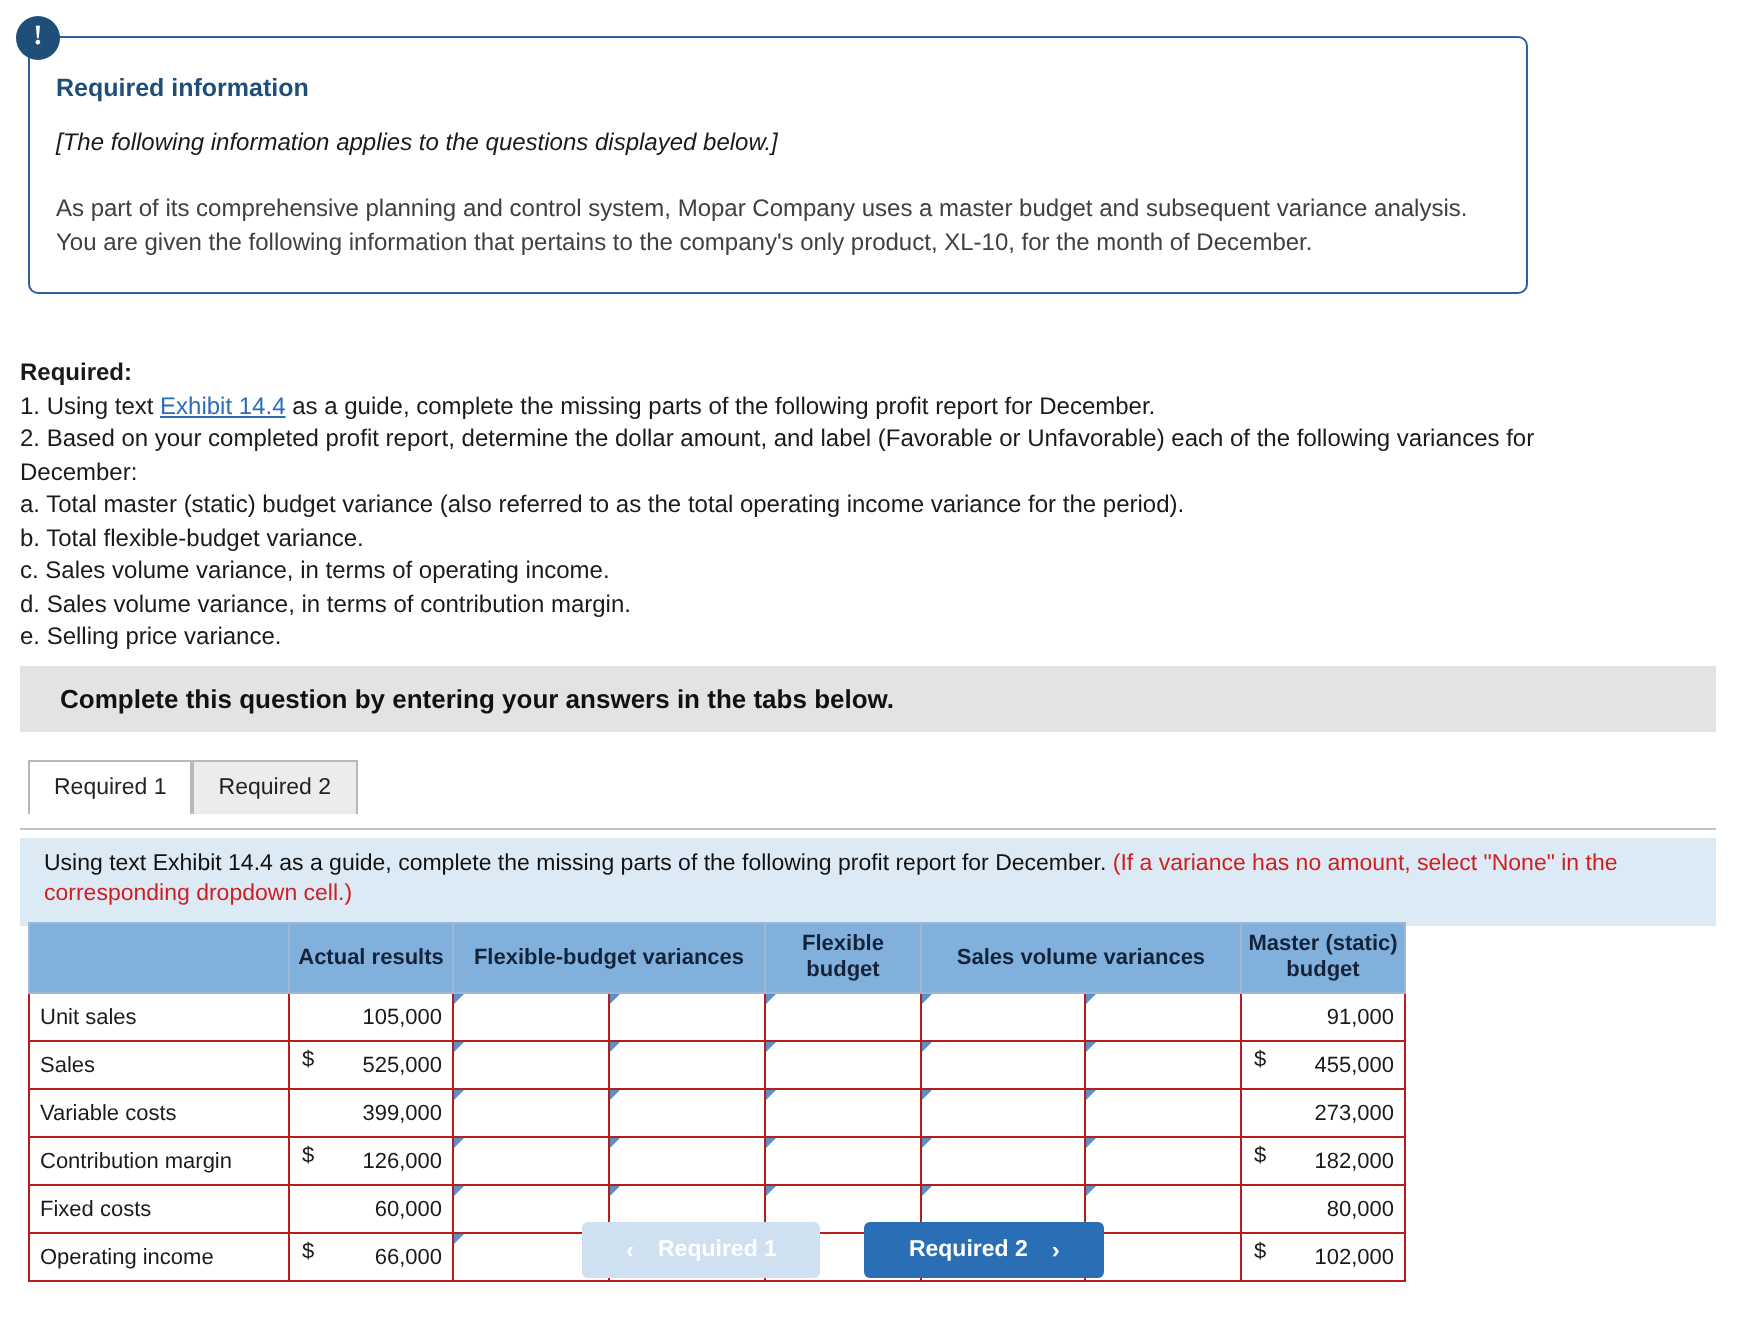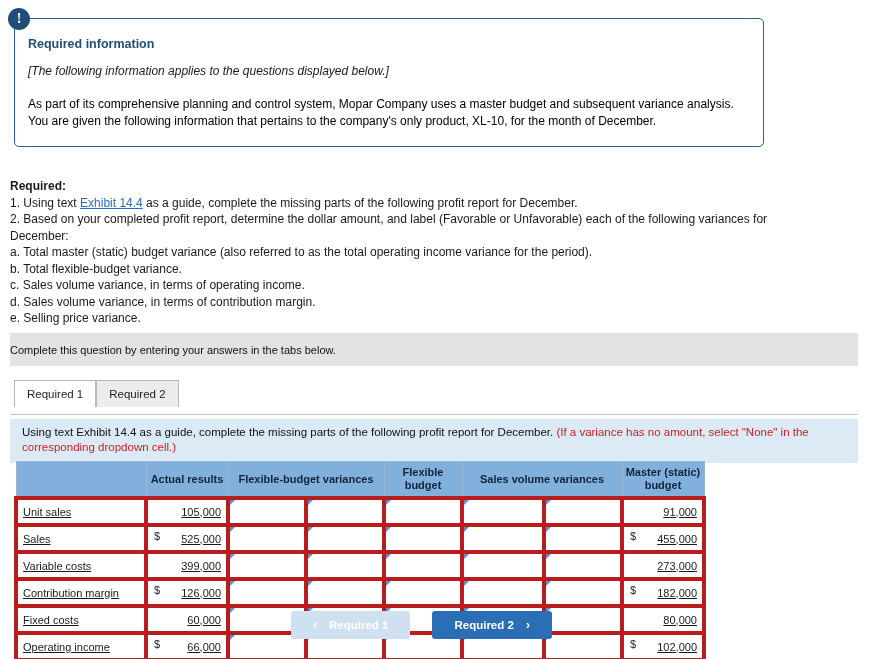--- a/index.html
+++ b/index.html
@@ -57,21 +57,21 @@
   .info-italic {
     font-style: italic;
     font-size: 12px;
     margin: 12px 0 18px 0;
     color: #1a1a1a;
   }
   .info-body {
     font-size: 12px;
     line-height: 17px;
     margin: 0;
-    color: #000000;
+    color: #404040;
   }
 
   
   #required-block {
     position: absolute;
     left: 10px;
     top: 178px;
     width: 760px;
     font-size: 12px;
     line-height: 16.5px;
@@ -93,22 +93,23 @@
     position: absolute;
     left: 10px;
     top: 333px;
     width: 848px;
     height: 33px;
     background: #e3e3e3;
     display: flex;
     align-items: center;
   }
   #complete-bar span {
-    font-weight: normal;
-    font-size: 11px;
+    font-weight: bold;
+    font-size: 13px;
+    padding-left: 20px;
     color: #111;
   }
 
   
   #tabs {
     position: absolute;
     left: 14px;
     top: 380px;
     display: flex;
     align-items: flex-end;
@@ -165,26 +166,25 @@
     background: #82b0dd;
     border: 1px solid #9bb9d4;
     color: #13243a;
     font-weight: bold;
     font-size: 11px;
     text-align: center;
     padding: 4px 3px;
     line-height: 13px;
   }
   #sheet td {
-    border: 4px solid #b91c1c;
+    border: 1px solid #b91c1c;
     padding: 3px 5px;
     height: 17px;
     background: #ffffff;
     vertical-align: middle;
-    text-decoration: underline;
   }
   td.label-cell {
     text-align: left;
     font-size: 11px;
     white-space: nowrap;
   }
   td.amt {
     text-align: right;
     font-size: 11px;
     white-space: nowrap;

